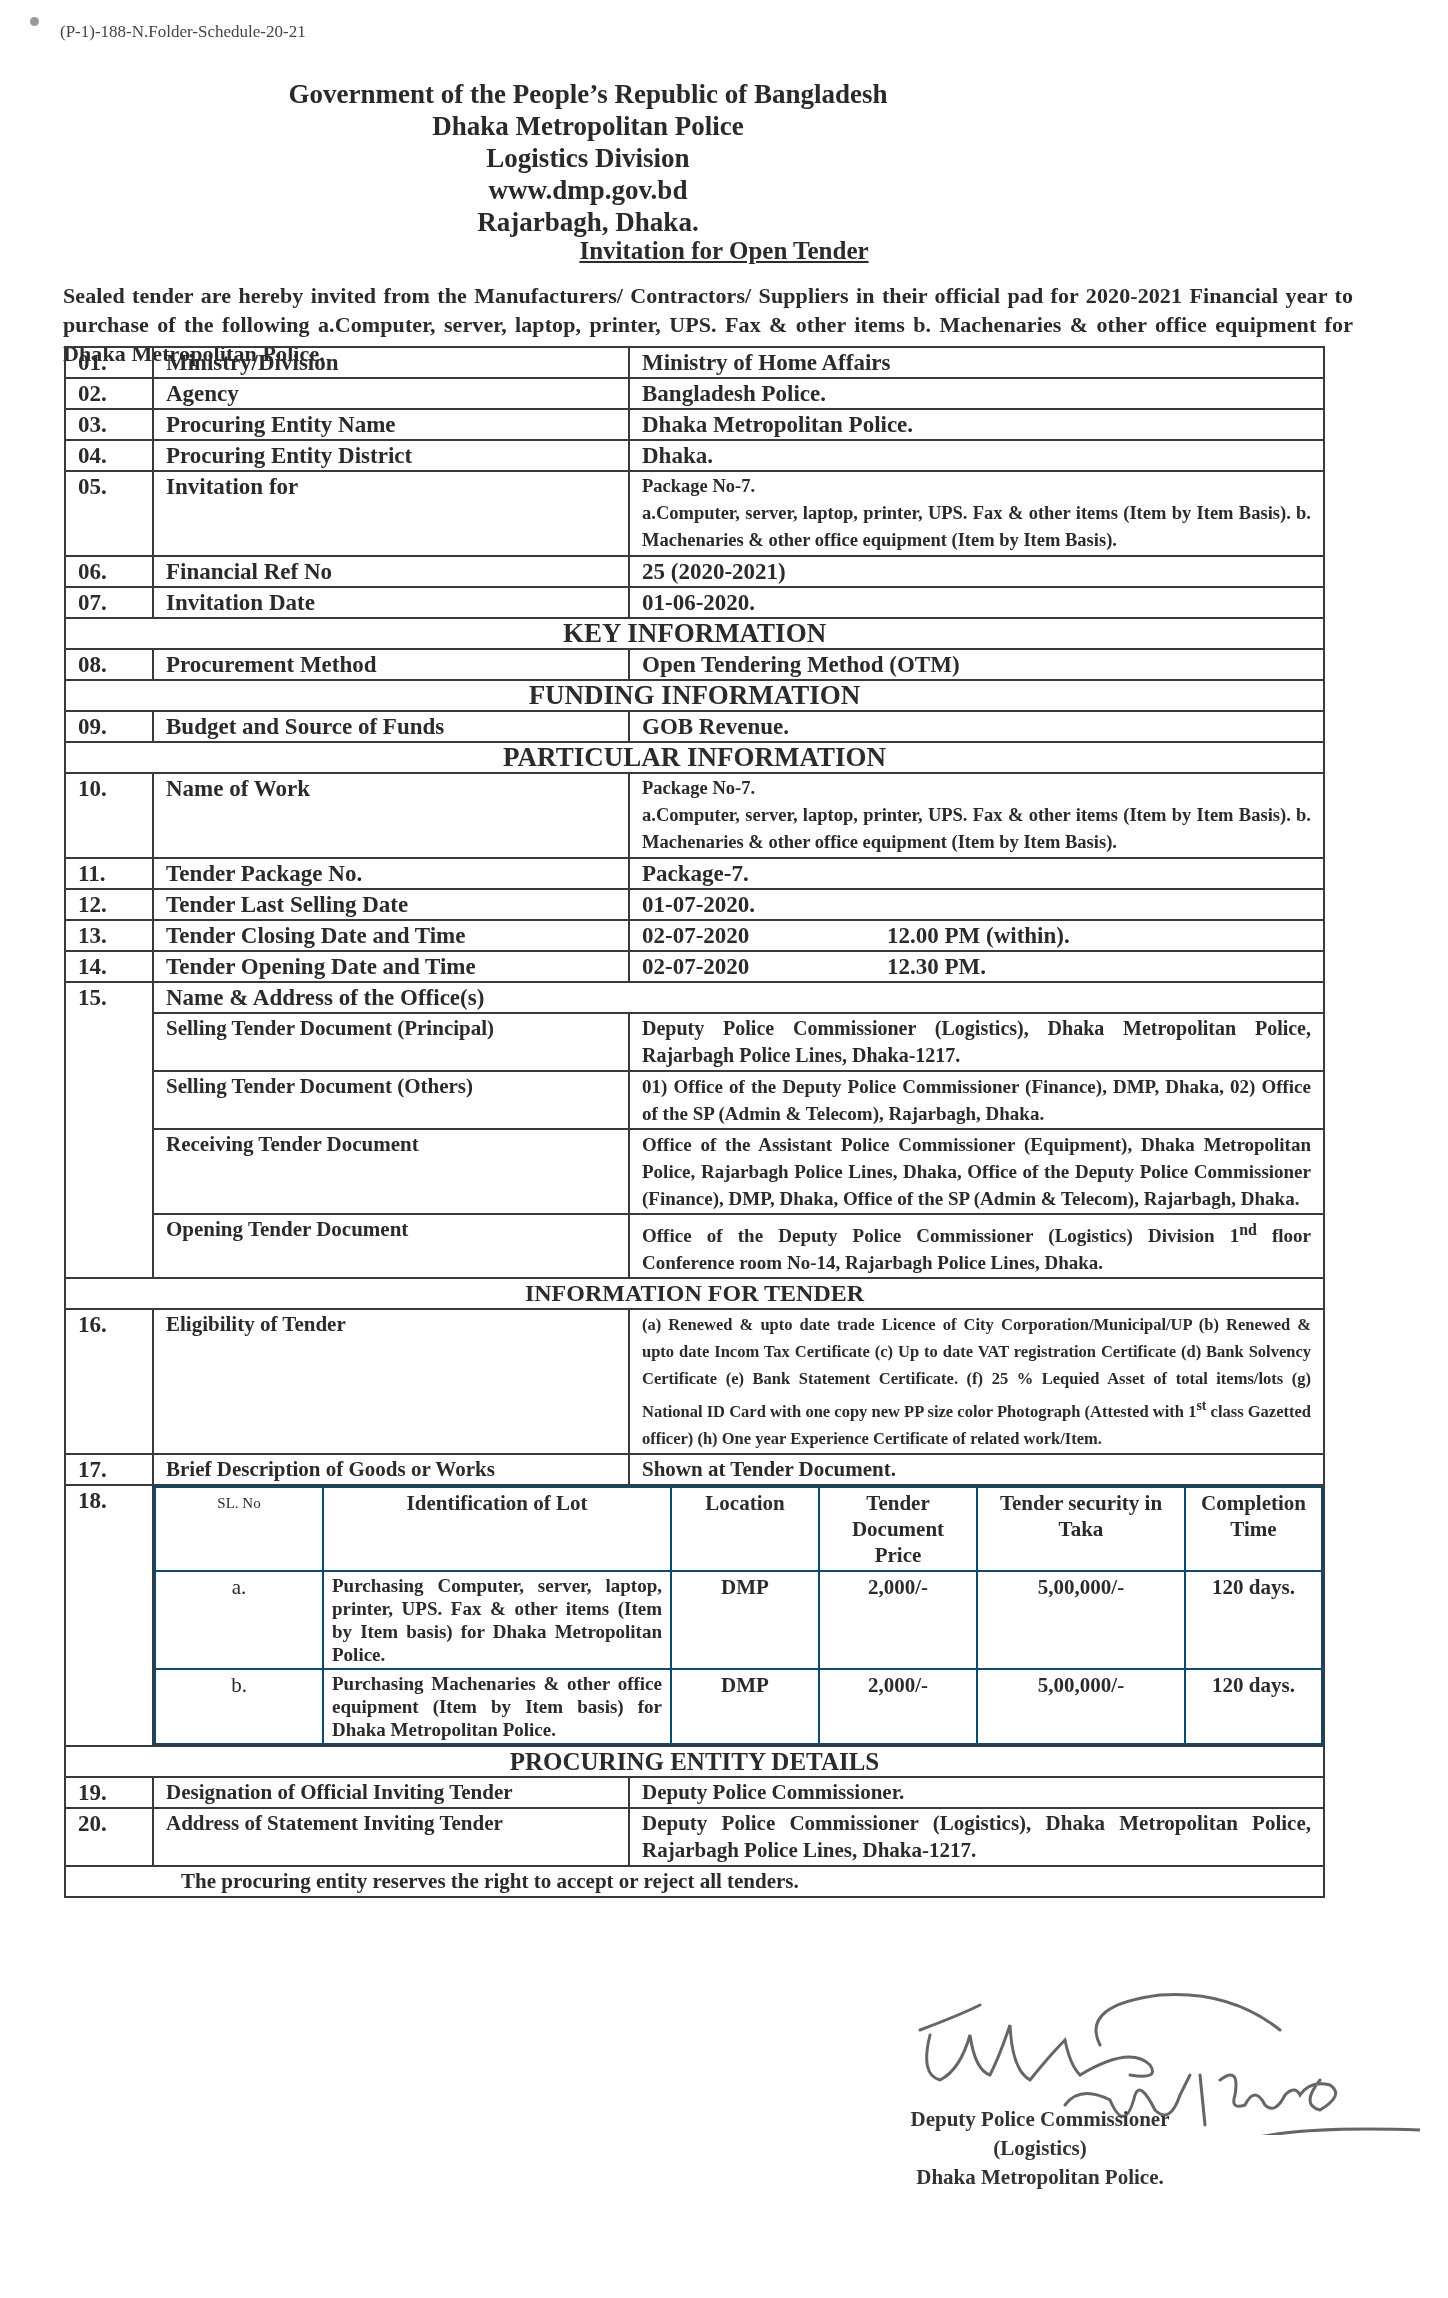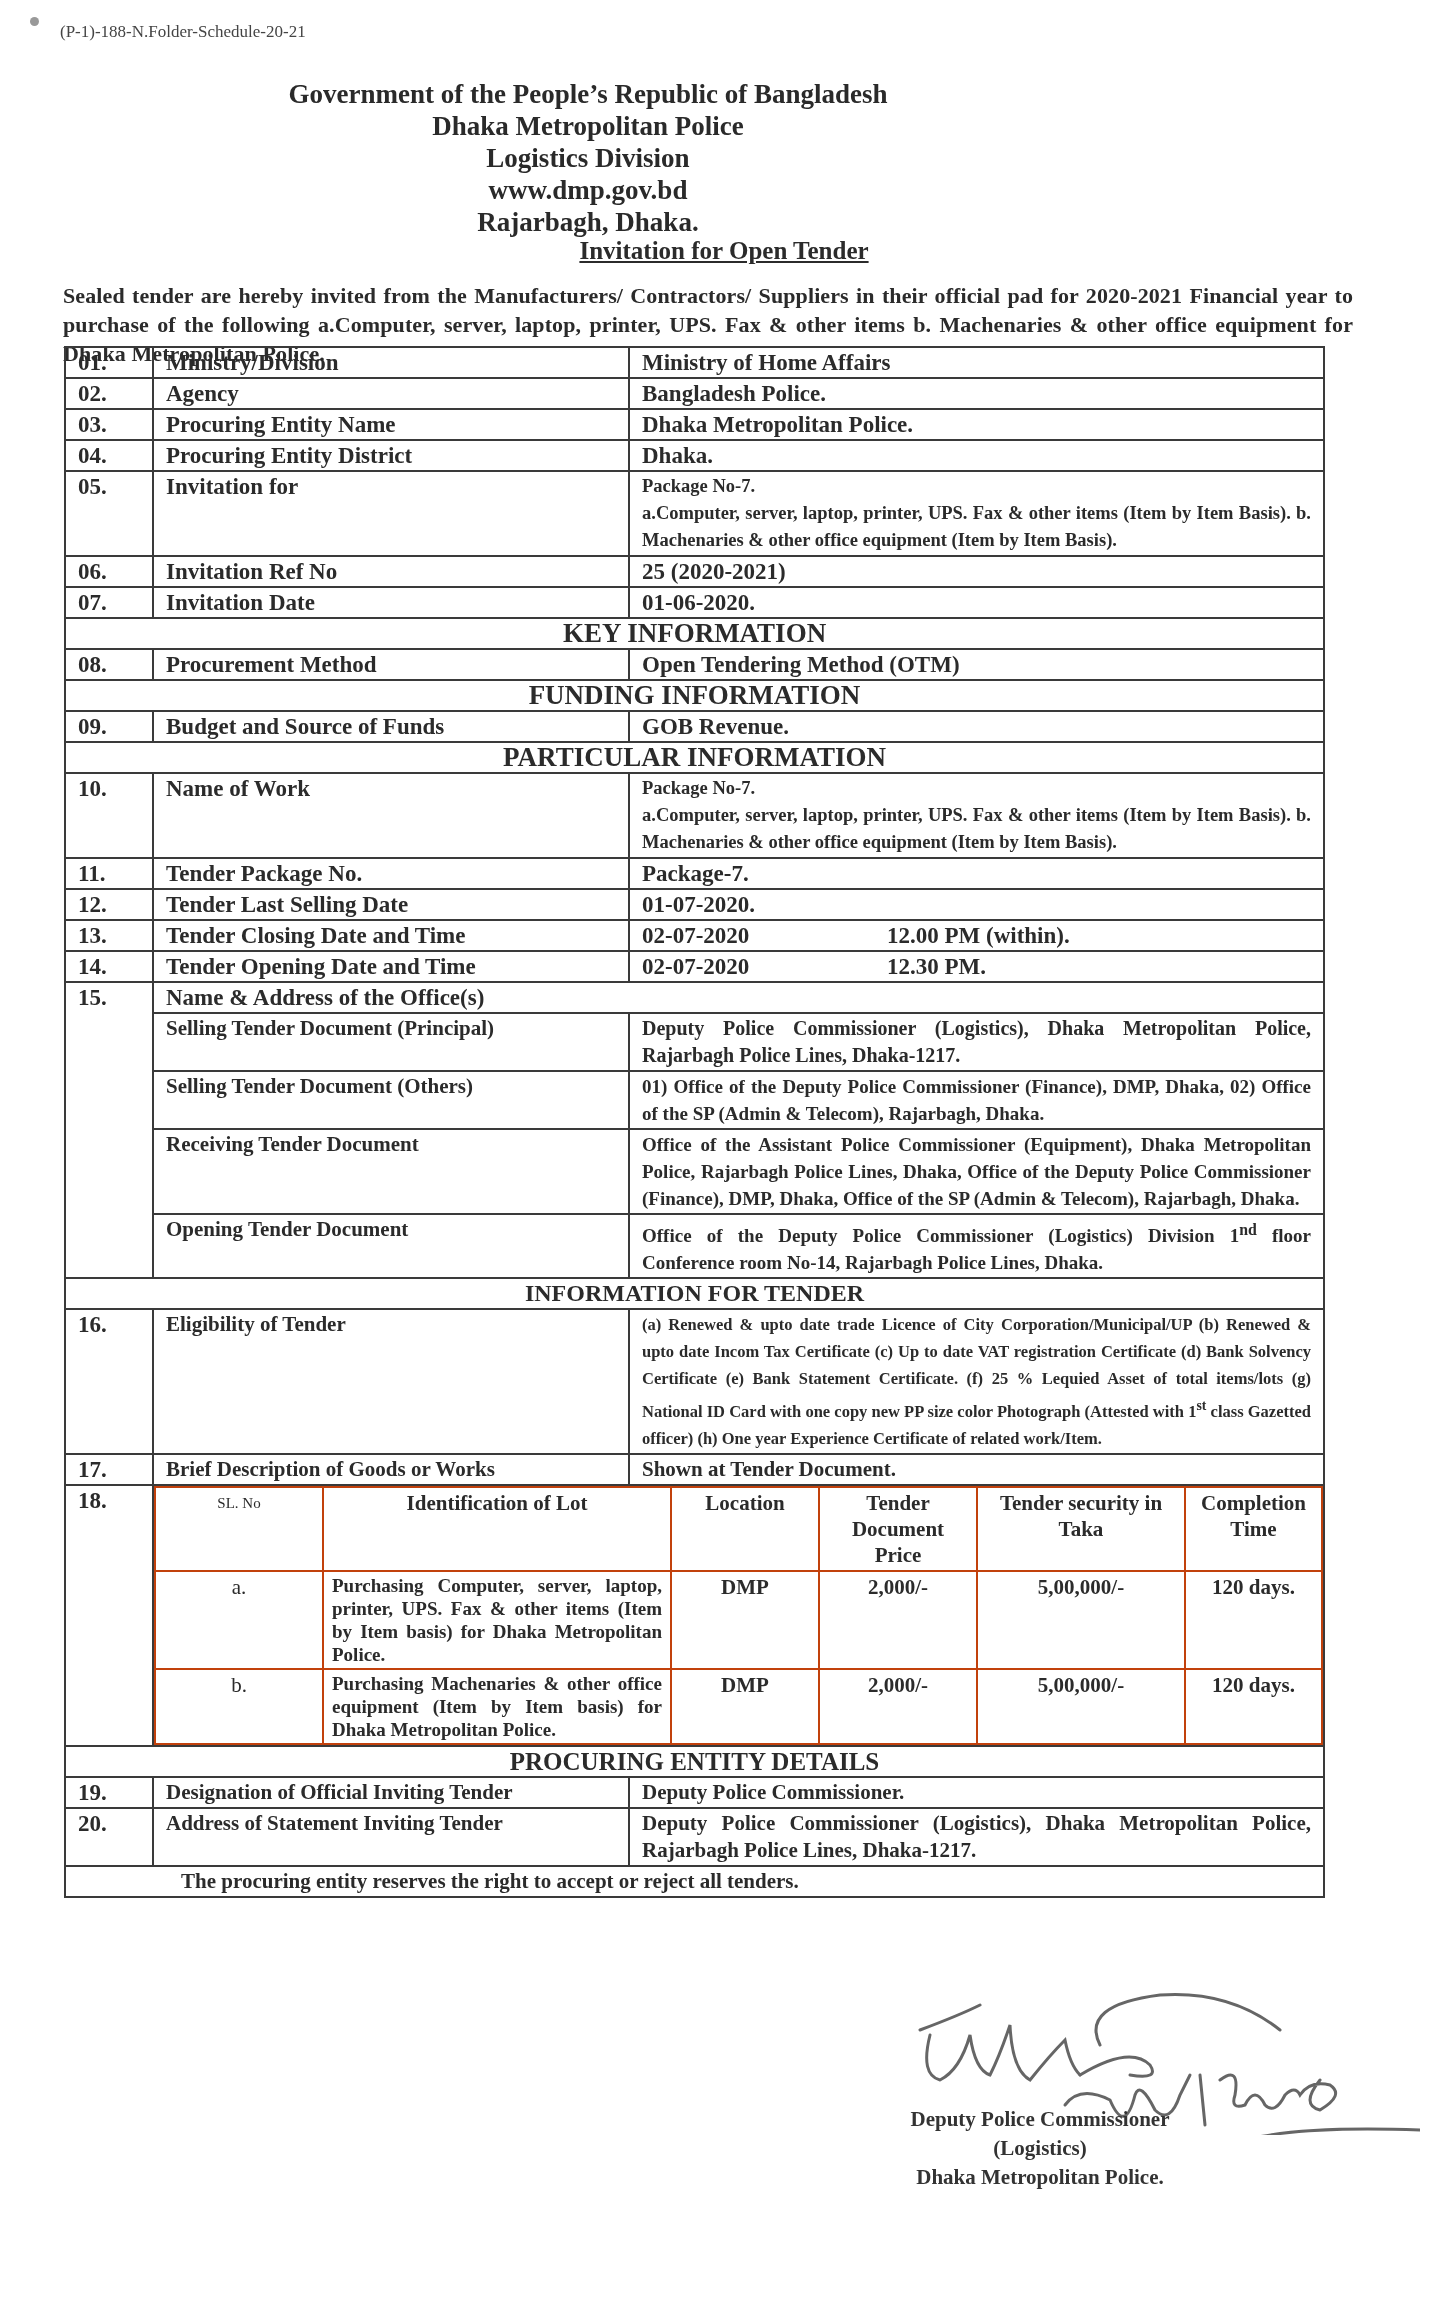--- a/index.html
+++ b/index.html
@@ -26,21 +26,21 @@
   td.val { font-weight: bold; }
   td.small { font-size: 18.5px; line-height: 22px; }
   td.just { text-align: justify; }
   td.section { text-align: center; font-weight: bold; font-size: 27px; line-height: 30px; }
   td.sublbl { font-weight: bold; font-size: 21px; }
   td.subval { font-weight: bold; font-size: 20px; line-height: 25px; text-align: justify; }
   td.elig { font-weight: bold; font-size: 16.5px; line-height: 20px; text-align: justify; }
   .dt { display: inline-block; width: 245px; }
 
   table.lots { width: 100%; border-collapse: collapse; font-size: 21px; }
-  table.lots td { border: 2px solid #c2410c; padding: 2px 8px; line-height: 26px;
+  table.lots td { border: 2px solid #0c4a6e; padding: 2px 8px; line-height: 26px;
                   vertical-align: top; text-align: center; font-weight: bold; }
   table.lots td.sl { width: 150px; font-size: 15px; font-weight: normal; }
   table.lots td.sl.v { font-size: 21px; font-weight: normal; }
   table.lots td.ident { width: 330px; }
   table.lots td.ident.v { text-align: justify; font-size: 19px; line-height: 23px; }
   table.lots td.loc { width: 130px; }
   table.lots td.price { width: 140px; }
   table.lots td.sec { width: 190px; }
   .lots-wrap { padding: 0 !important; border-top: 2px solid #3a3a3a; }
   td.note { text-align: left; font-weight: bold; font-size: 21px; padding-left: 115px !important; }
@@ -91,21 +91,21 @@
   <tr>
     <td class="num">05.</td>
     <td class="lbl">Invitation for</td>
     <td class="val small just">
       <div>Package No-7.</div>
       <div>a.Computer, server, laptop, printer, UPS. Fax &amp; other items (Item by Item Basis). b. Machenaries &amp; other office equipment (Item by Item Basis).</div>
     </td>
   </tr>
   <tr>
     <td class="num">06.</td>
-    <td class="lbl">Invitation Ref No</td>
+    <td class="lbl">Financial Ref No</td>
     <td class="val">25 (2020-2021)</td>
   </tr>
   <tr>
     <td class="num">07.</td>
     <td class="lbl">Invitation  Date</td>
     <td class="val">01-06-2020.</td>
   </tr>
   <tr>
     <td class="section" colspan="3">KEY INFORMATION</td>
   </tr>

